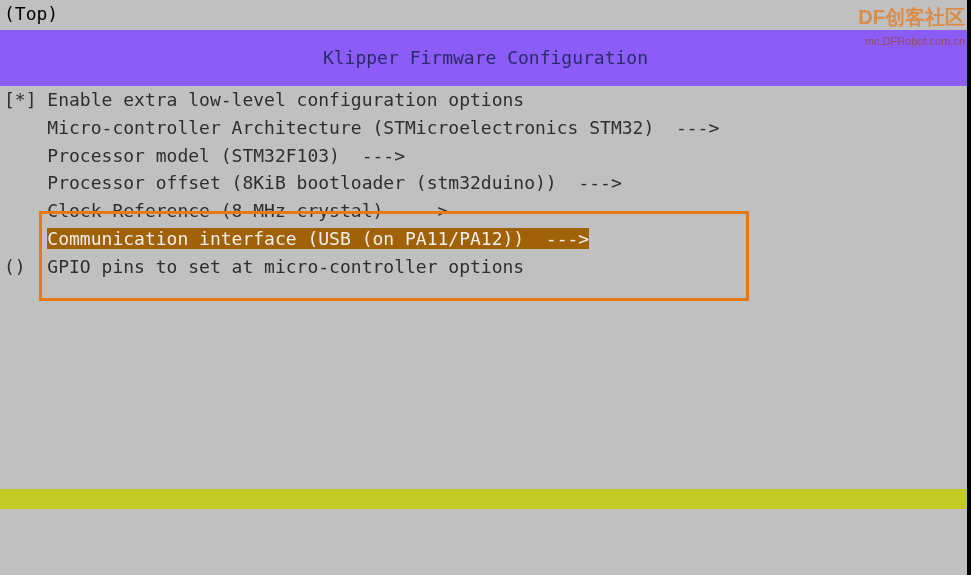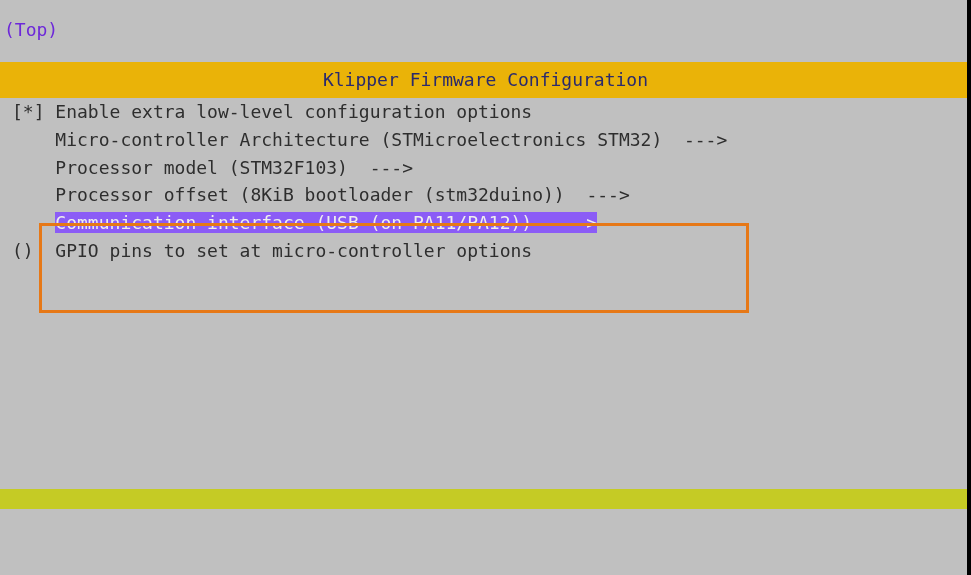--- a/index.html
+++ b/index.html
@@ -13,43 +13,43 @@
       position: relative;
     }
     .terminal {
       width: 971px;
       height: 575px;
       background: #c0c0c0;
       position: relative;
       line-height: 1.55;
     }
     .top-line {
-      color: #6d28d9;
-      padding: 16px 4px;
+      color: #000000;
+      padding: 0 4px;
     }
     .title-bar {
-      background: #eab308;
+      background: #8b5cf6;
       color: #2a2a6d;
       text-align: center;
-      padding: 4px 0;
+      padding: 14px 0;
       margin-top: 2px;
     }
     .menu-area {
       background: #c0c0c0;
       position: relative;
     }
     .menu-row {
       white-space: pre;
       color: #2e2e2e;
-      padding: 0 12px;
+      padding: 0 4px;
       position: relative;
       z-index: 2;
     }
     .menu-row.selected span.seltext {
-      background: #8b5cf6;
+      background: #a16207;
       color: #eeeeee;
     }
     .highlight-box {
       position: absolute;
       border: 3px solid #e67817;
       left: 39px;
       top: 125px;
       width: 710px;
       height: 90px;
       z-index: 5;
@@ -99,30 +99,35 @@
       color: #9a3d00;
       font-size: 11px;
       opacity: 0.6;
     }
   </style>
 </head>
 <body>
 
 <div class="terminal">
 
+  <div class="watermark">
+    <div class="wm1">DF创客社区</div>
+    <div class="wm2">mc.DFRobot.com.cn</div>
+  </div>
 
   <div class="top-line">(Top)</div>
 
   <div class="title-bar">Klipper Firmware Configuration</div>
 
   <div class="menu-area">
     <div class="menu-row"><span>[*] </span><span>Enable extra low-level configuration options</span><span></span></div>
     <div class="menu-row"><span>    </span><span>Micro-controller Architecture (STMicroelectronics STM32)</span><span>  ---&gt;</span></div>
     <div class="menu-row"><span>    </span><span>Processor model (STM32F103)</span><span>  ---&gt;</span></div>
     <div class="menu-row"><span>    </span><span>Processor offset (8KiB bootloader (stm32duino))</span><span>  ---&gt;</span></div>
+    <div class="menu-row"><span>    </span><span>Clock Reference (8 MHz crystal)</span><span>  ---&gt;</span></div>
     <div class="menu-row selected"><span>    </span><span class="seltext"><span>Communication interface (USB (on PA11/PA12))</span><span>  ---&gt;</span></span></div>
     <div class="menu-row"><span>()  </span><span>GPIO pins to set at micro-controller options</span><span></span></div>
 
     <div class="highlight-box"></div>
   </div>
 
   <div class="bottom-bar-sep"></div>
 
   <div class="help-lines">
     <div>[Space/Enter] Toggle/enter          [?] Help              [/] Search</div>

